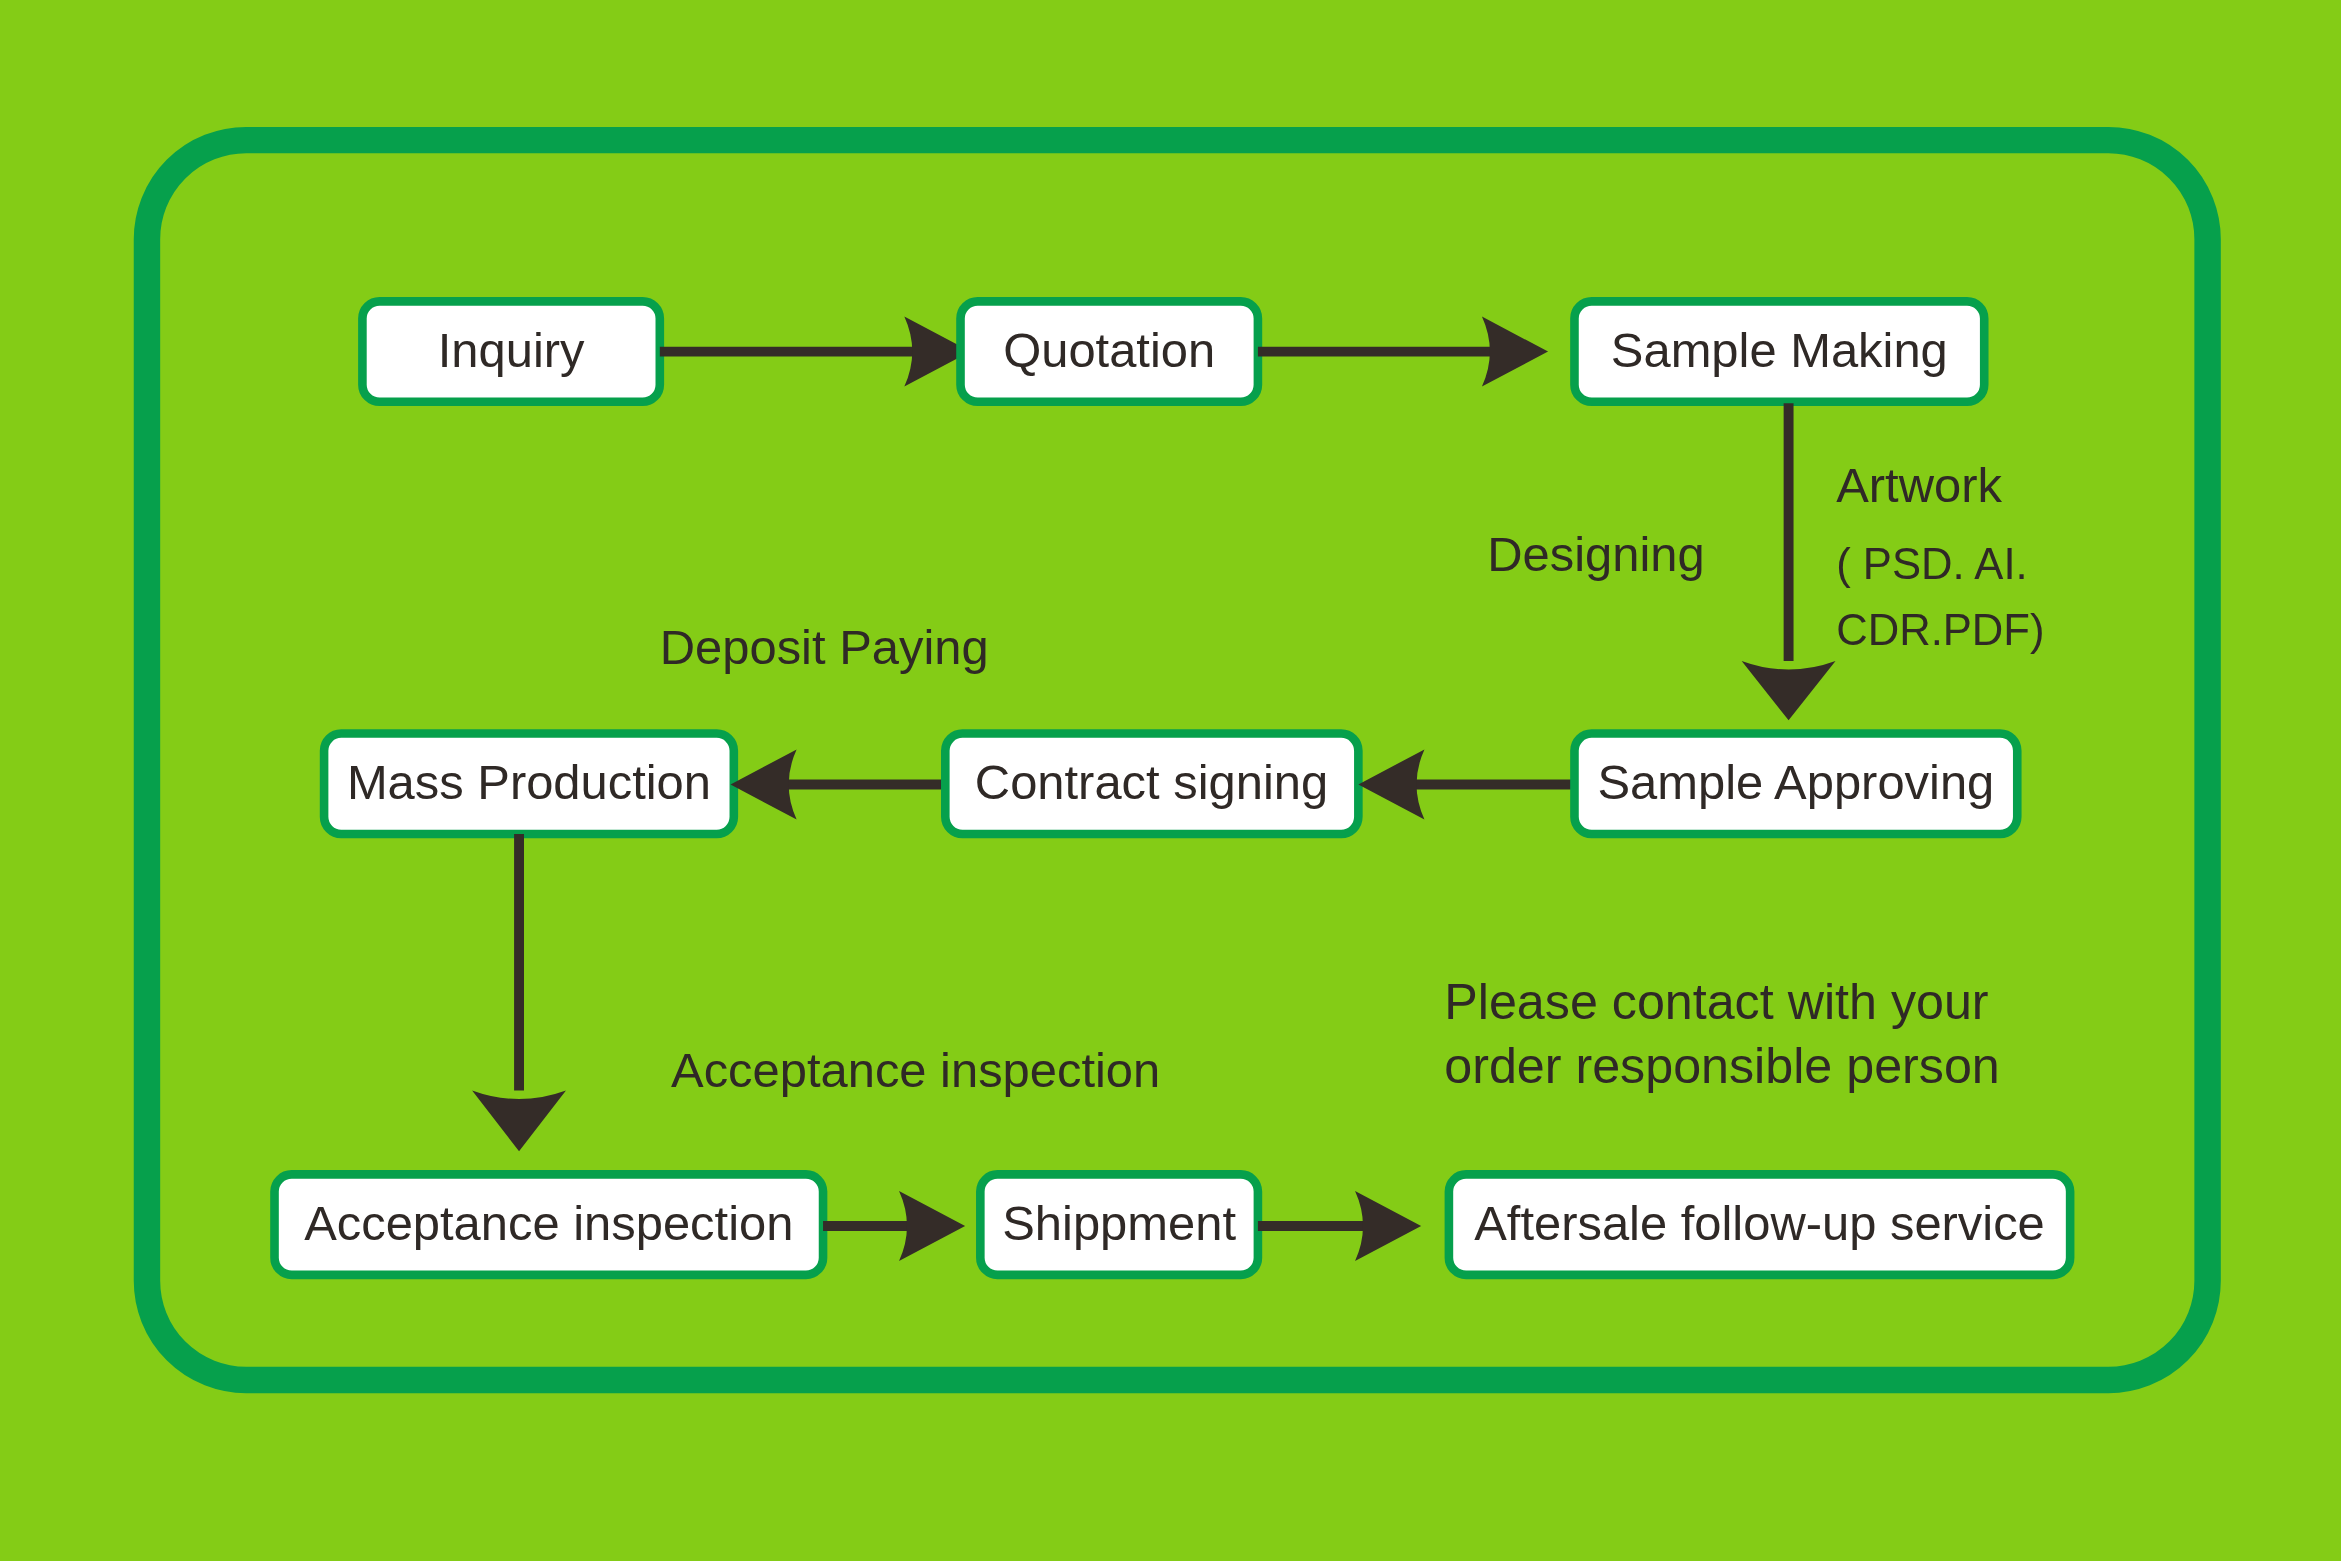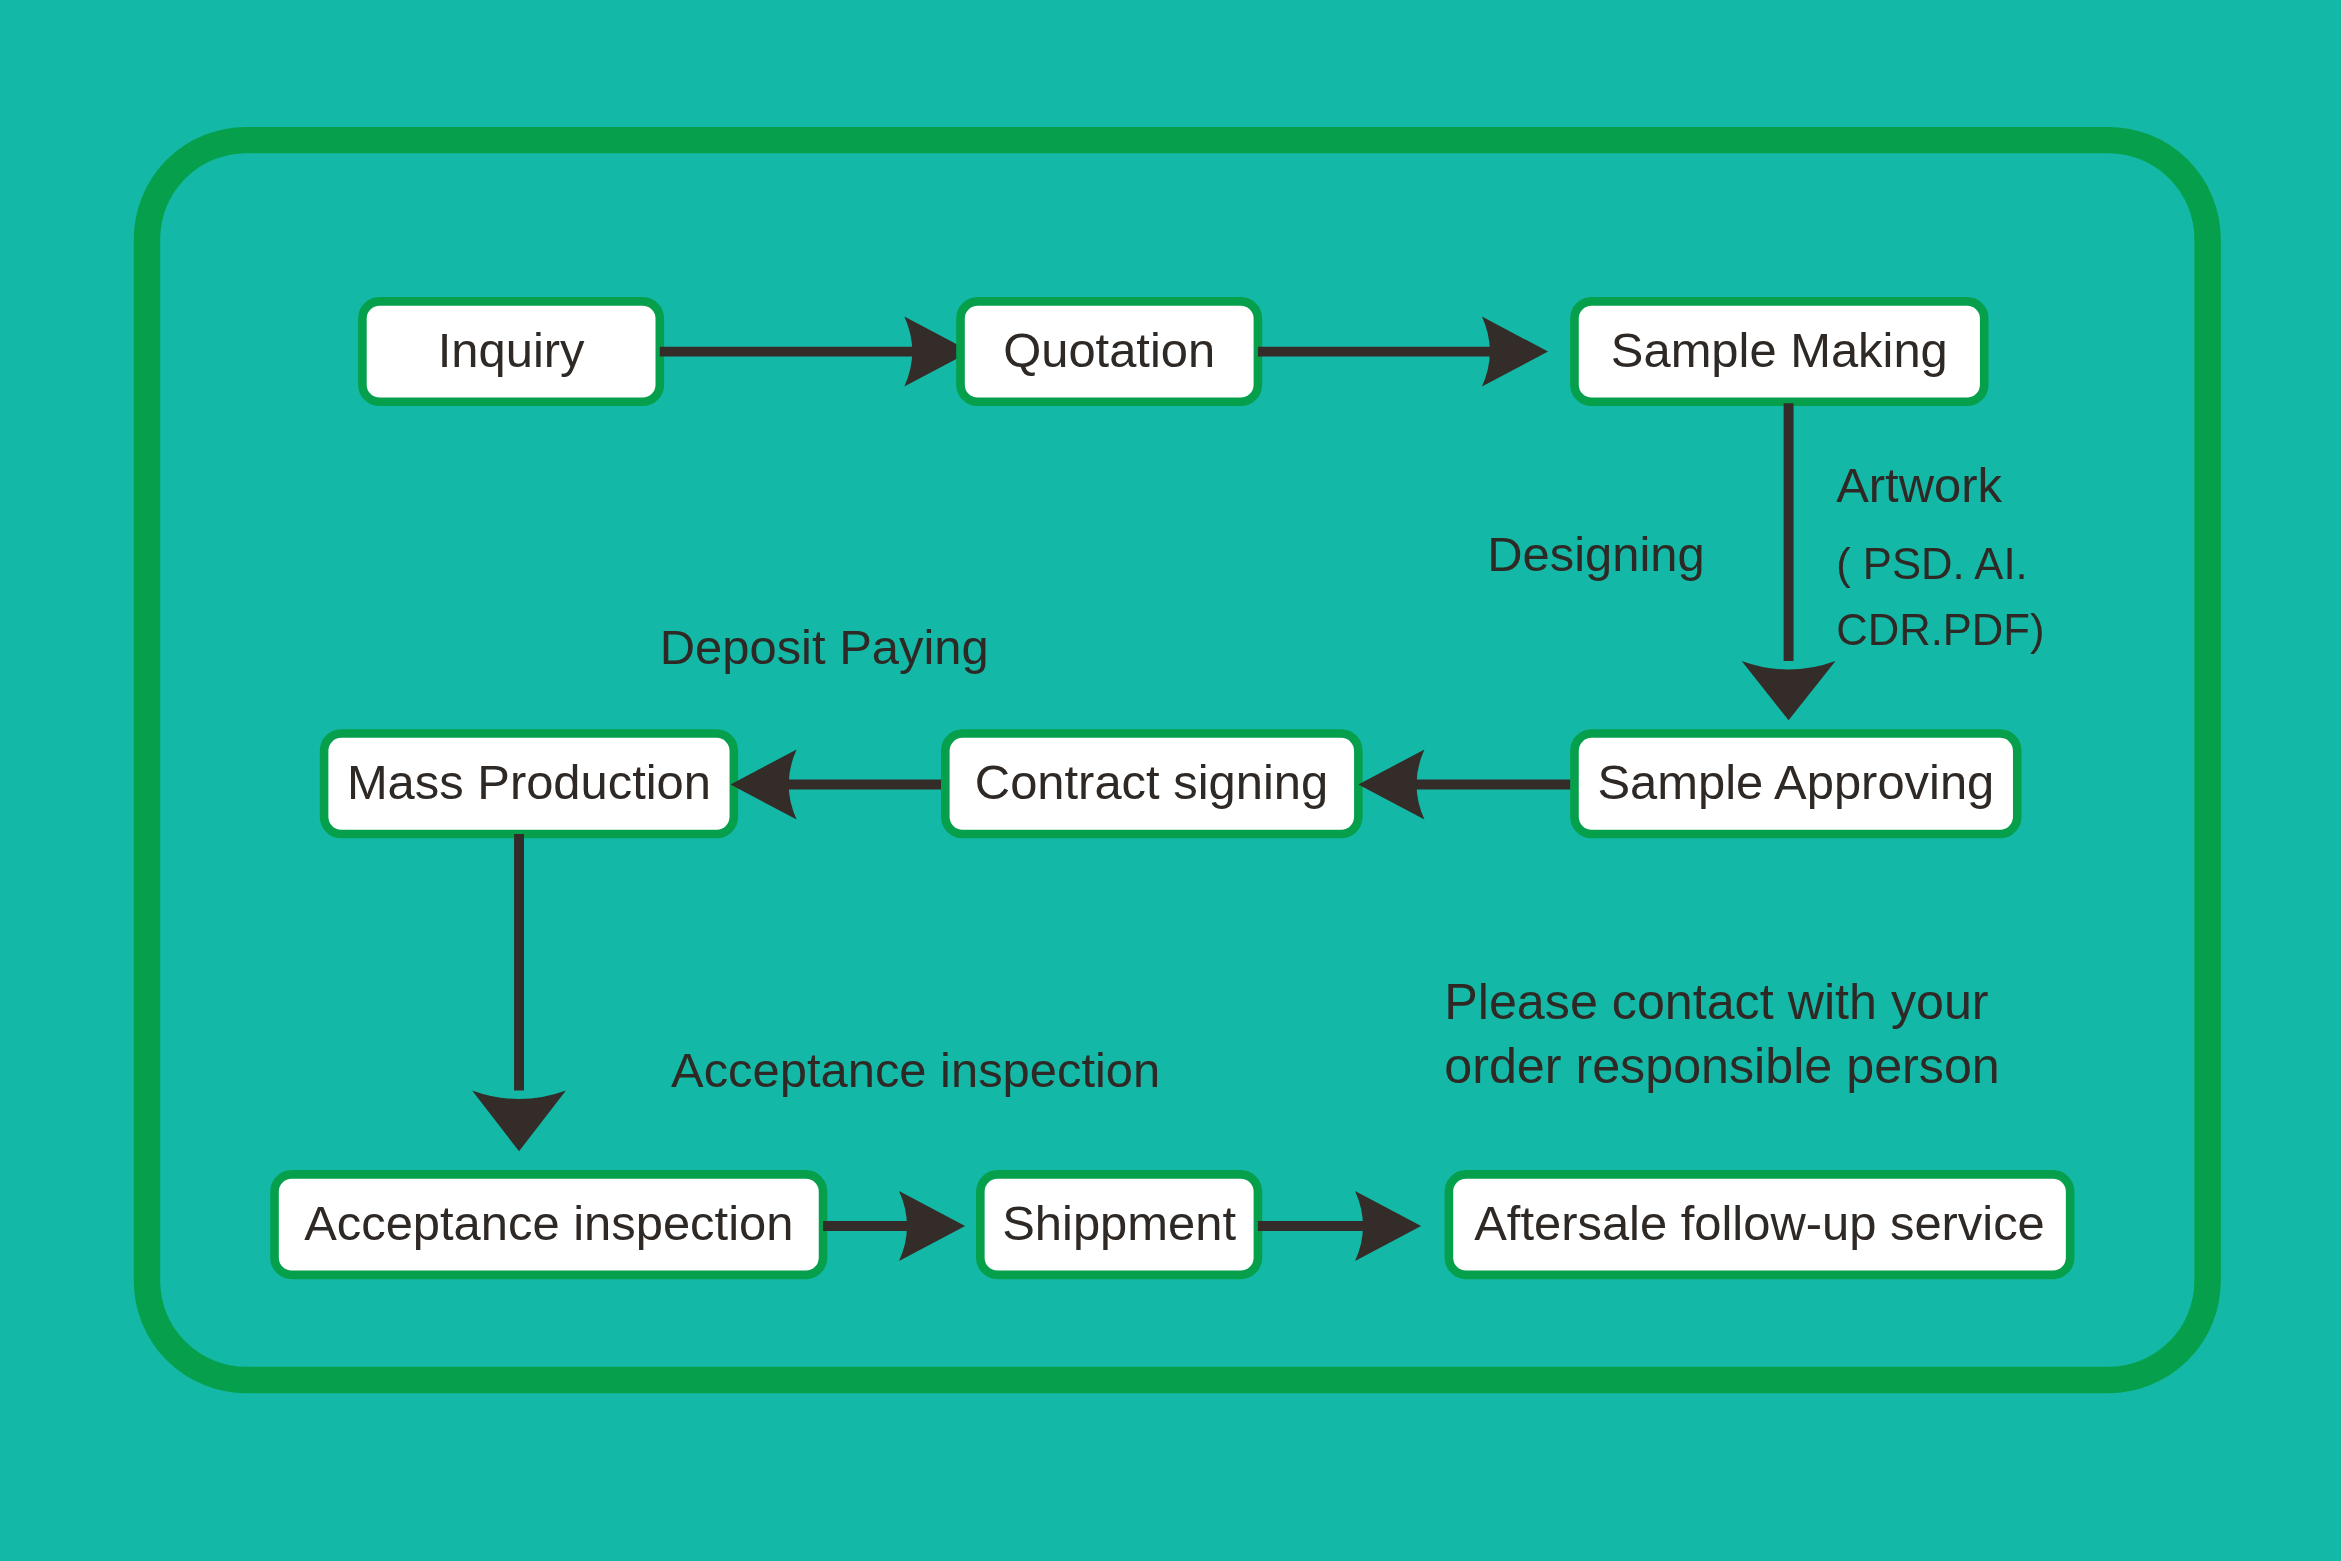--- a/index.html
+++ b/index.html
@@ -1,17 +1,17 @@
 <!DOCTYPE html>
 <html style="font-size:10.6px"><head>
 <meta charset="utf-8">
 <style>
   html,body{margin:0;padding:0;background:#ffffff;}
   body{width:2342px;height:1561px;font-family:"Liberation Sans",sans-serif;overflow:hidden;}
-  #stage{position:relative;width:2342px;height:1561px;background:#14b8a6;}
+  #stage{position:relative;width:2342px;height:1561px;background:#84cc16;}
   svg#diagram{position:absolute;left:0;top:0;width:2342px;height:1561px;display:block;}
   .node-label{
     font-family:"Liberation Sans",sans-serif;
     font-size:74px;
     fill:#2f2926;
     text-anchor:middle;
     dominant-baseline:middle;
   }
   .edge-label{
     font-family:"Liberation Sans",sans-serif;

